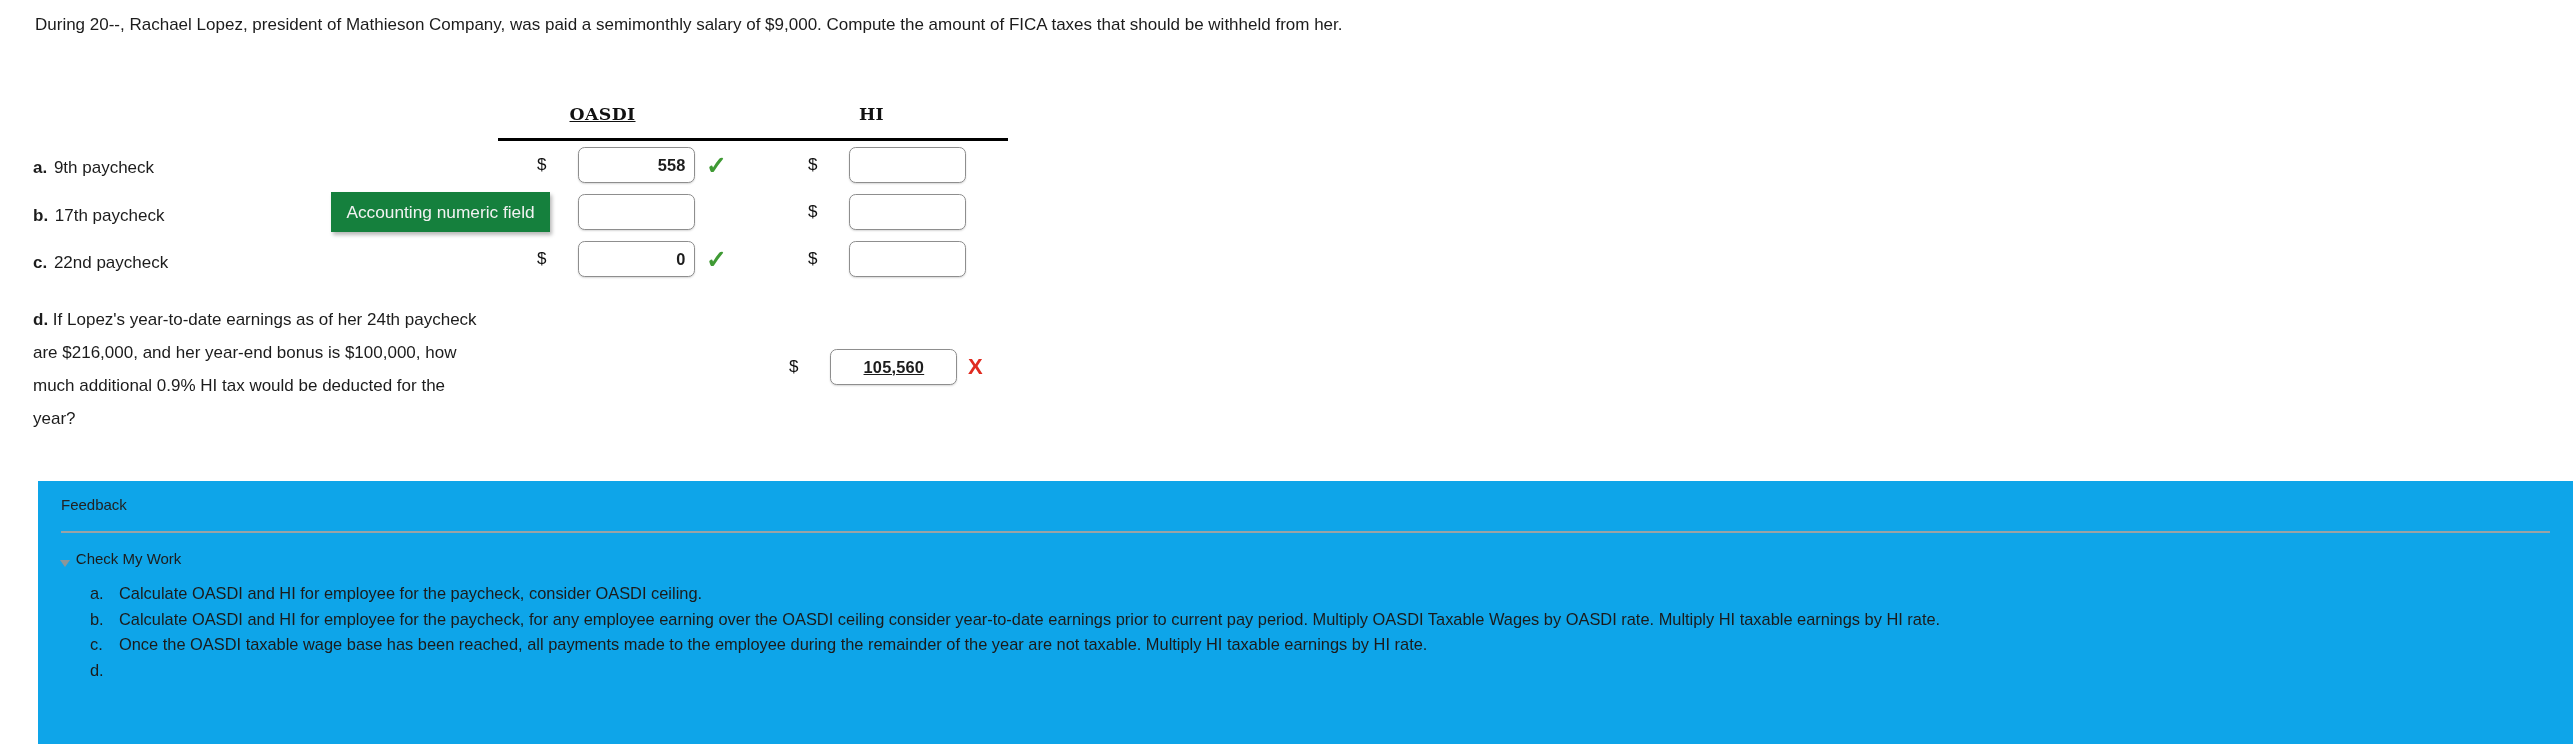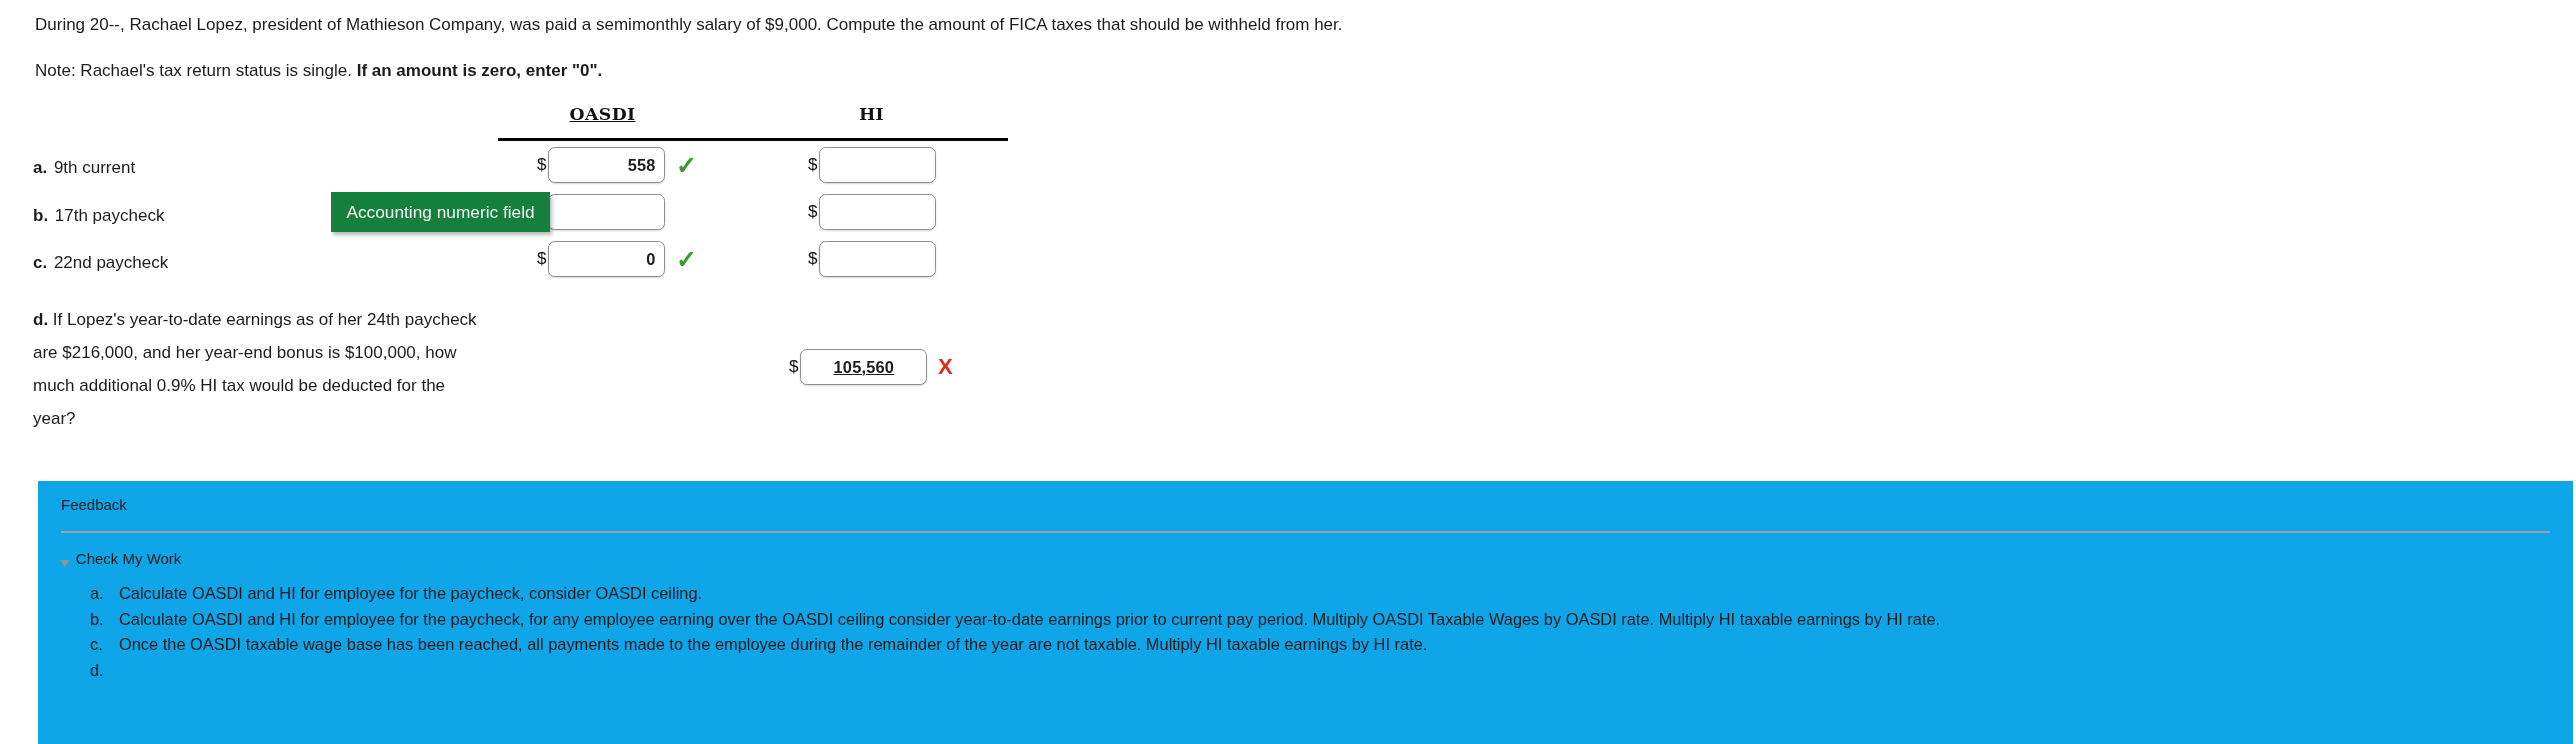--- a/index.html
+++ b/index.html
@@ -96,20 +96,21 @@
     border-radius: 6.7px;
     box-shadow: 0 1px 1.9px rgba(0,0,0,.16);
     display: flex;
     align-items: center;
     justify-content: flex-end;
     padding: 0 8.7px;
     font-size: 16.4px;
     font-weight: bold;
     color: #1d1d1d;
     letter-spacing: 0.2px;
+    margin-left: 30px;
   }
   .field.centered { justify-content: center; text-decoration: underline; }
   .field.narrow { width: 127px; }
 
   .verdict {
     margin-left: 10.6px;
     font-size: 22px;
     font-weight: bold;
     line-height: 1;
   }
@@ -202,29 +203,28 @@
     text-align: left;
   }
 </style>
 </head>
 <body>
 
 <div class="page">
 
   <div class="intro" id="intro-1">During 20--, Rachael Lopez, president of Mathieson Company, was paid a semimonthly salary of $9,000. Compute the amount of FICA taxes that should be withheld from her.</div>
 
-  <div class="intro" id="intro-2"><span>Note: Rachael's tax return status is single. </span><b>If an amount is zero, enter "0".</b></div>
 
   <div class="grid">
 
     <div class="col-head" id="head-oasdi">OASDI</div>
     <div class="col-head" id="head-hi">HI</div>
     <div class="head-rule"></div>
 
-    <div class="row-label" id="label-a"><span class="mark">a.</span><span>9th current</span></div>
+    <div class="row-label" id="label-a"><span class="mark">a.</span><span>9th paycheck</span></div>
 
     <div class="money" id="cell-a-oasdi">
       <span class="dollar">$</span>
       <div class="field">558</div>
       <span class="verdict ok">✓</span>
     </div>
 
     <div class="money" id="cell-a-hi">
       <span class="dollar">$</span>
       <div class="field"></div>

